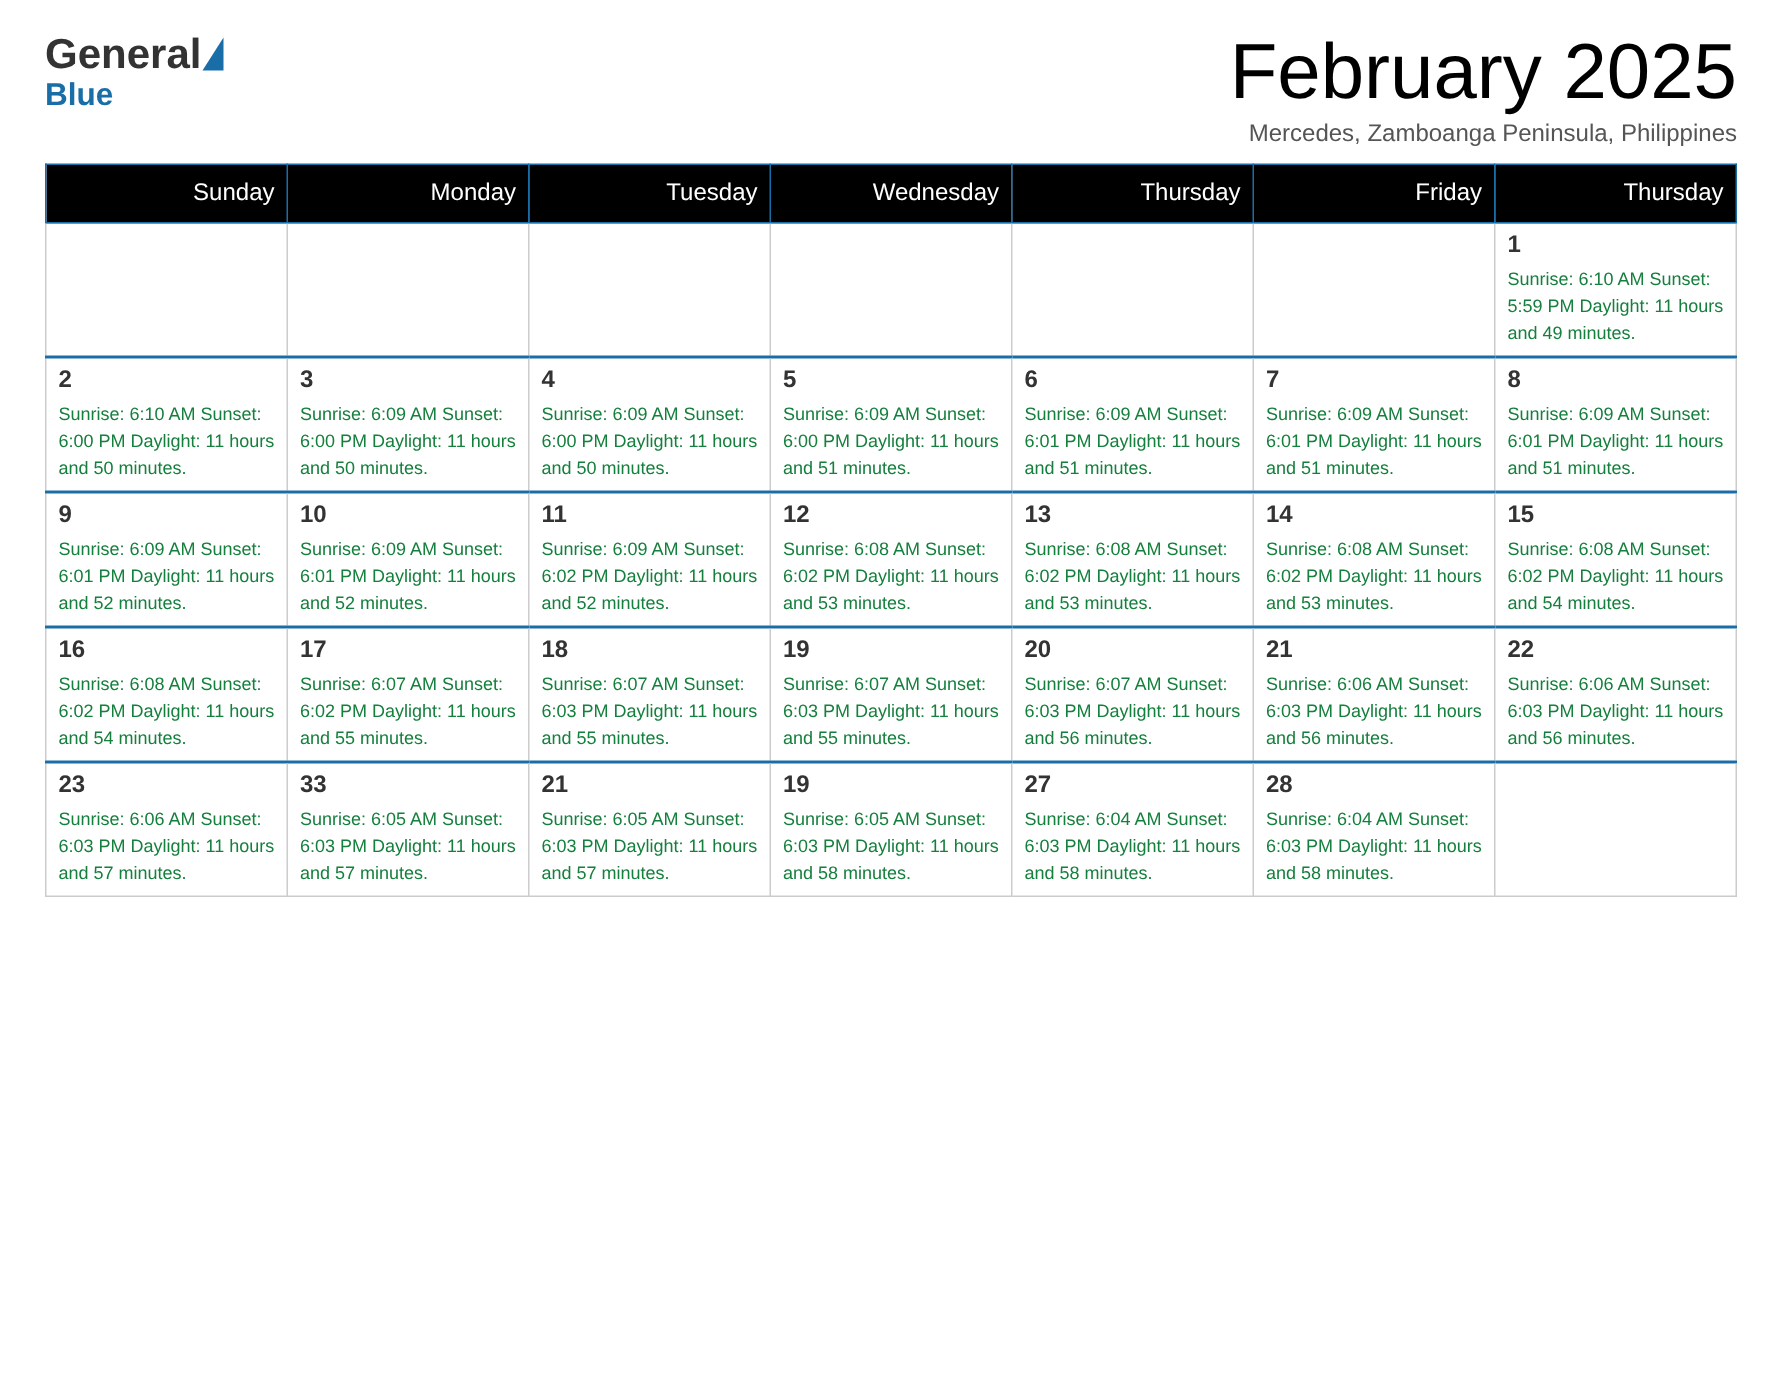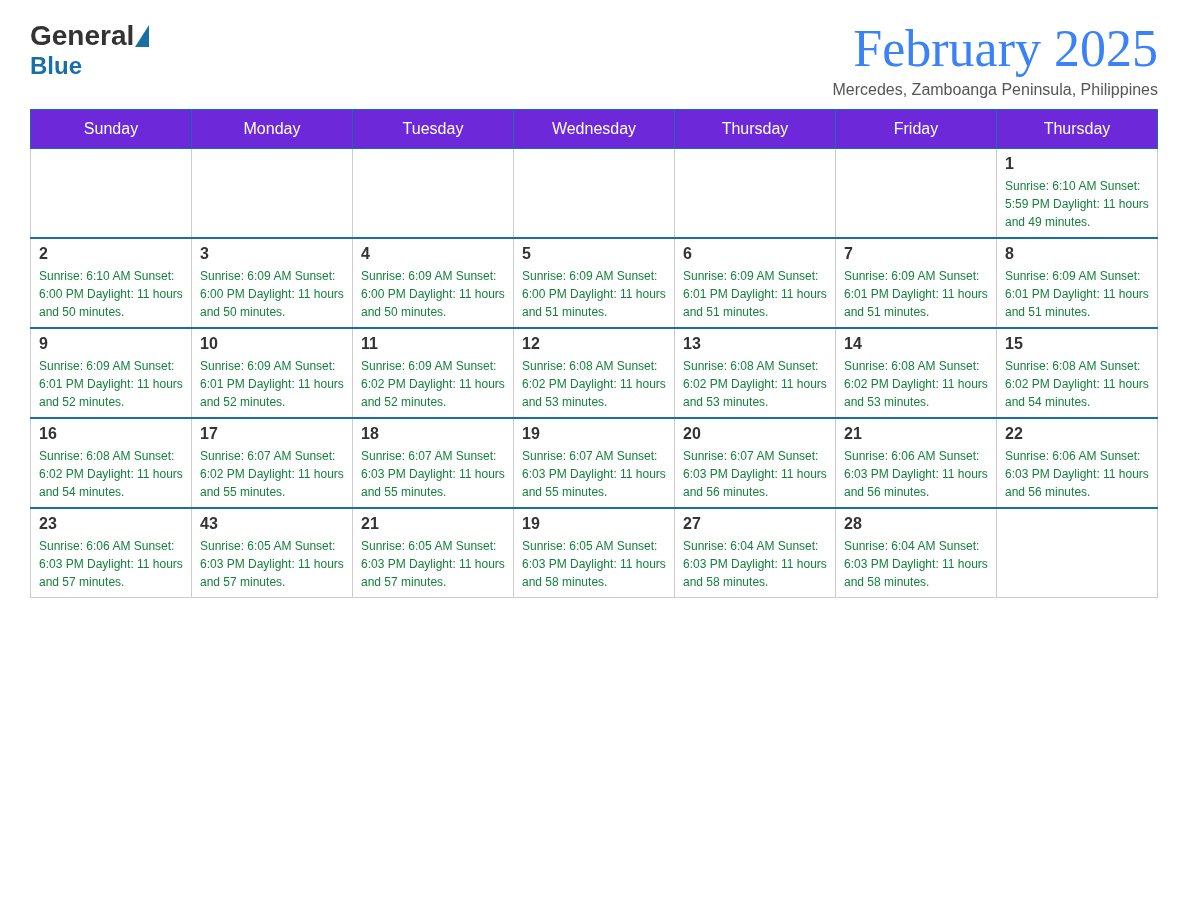--- a/index.html
+++ b/index.html
@@ -31,48 +31,47 @@
     .logo-triangle {
       width: 0;
       height: 0;
       border-left: 14px solid transparent;
       border-bottom: 22px solid #1a6ea8;
       display: inline-block;
       margin: 0 1px;
     }
     .logo-blue {
       color: #1a6ea8;
-      font-size: 24px;
+      font-size: 21px;
       font-weight: bold;
     }
     .title-area {
       text-align: right;
     }
     .calendar-title {
       font-size: 52px;
       font-weight: normal;
-      color: #3b82f6;
+      color: #000000;
       line-height: 1.1;
-      font-family: Liberation Serif, serif;
     }
     .calendar-subtitle {
       font-size: 16px;
       color: #555;
       margin-top: 4px;
     }
     .calendar-table {
       width: 100%;
       border-collapse: collapse;
       margin-top: 10px;
     }
     .calendar-table th {
-      background-color: #6d28d9;
+      background-color: #000000;
       color: #fff;
       padding: 10px 8px;
-      text-align: center;
+      text-align: right;
       font-size: 16px;
       font-weight: normal;
       border: 1px solid #1a6ea8;
     }
     .calendar-table td {
       border: 1px solid #ccc;
       vertical-align: top;
       padding: 6px 8px;
       width: 14.28%;
       min-height: 100px;
@@ -277,21 +276,21 @@
         </td>
       </tr>
       <tr class="row-separator">
         <td>
           <span class="day-number">23</span>
           <div class="day-info">Sunrise: 6:06 AM
 Sunset: 6:03 PM
 Daylight: 11 hours and 57 minutes.</div>
         </td>
         <td>
-          <span class="day-number">43</span>
+          <span class="day-number">33</span>
           <div class="day-info">Sunrise: 6:05 AM
 Sunset: 6:03 PM
 Daylight: 11 hours and 57 minutes.</div>
         </td>
         <td>
           <span class="day-number">21</span>
           <div class="day-info">Sunrise: 6:05 AM
 Sunset: 6:03 PM
 Daylight: 11 hours and 57 minutes.</div>
         </td>

